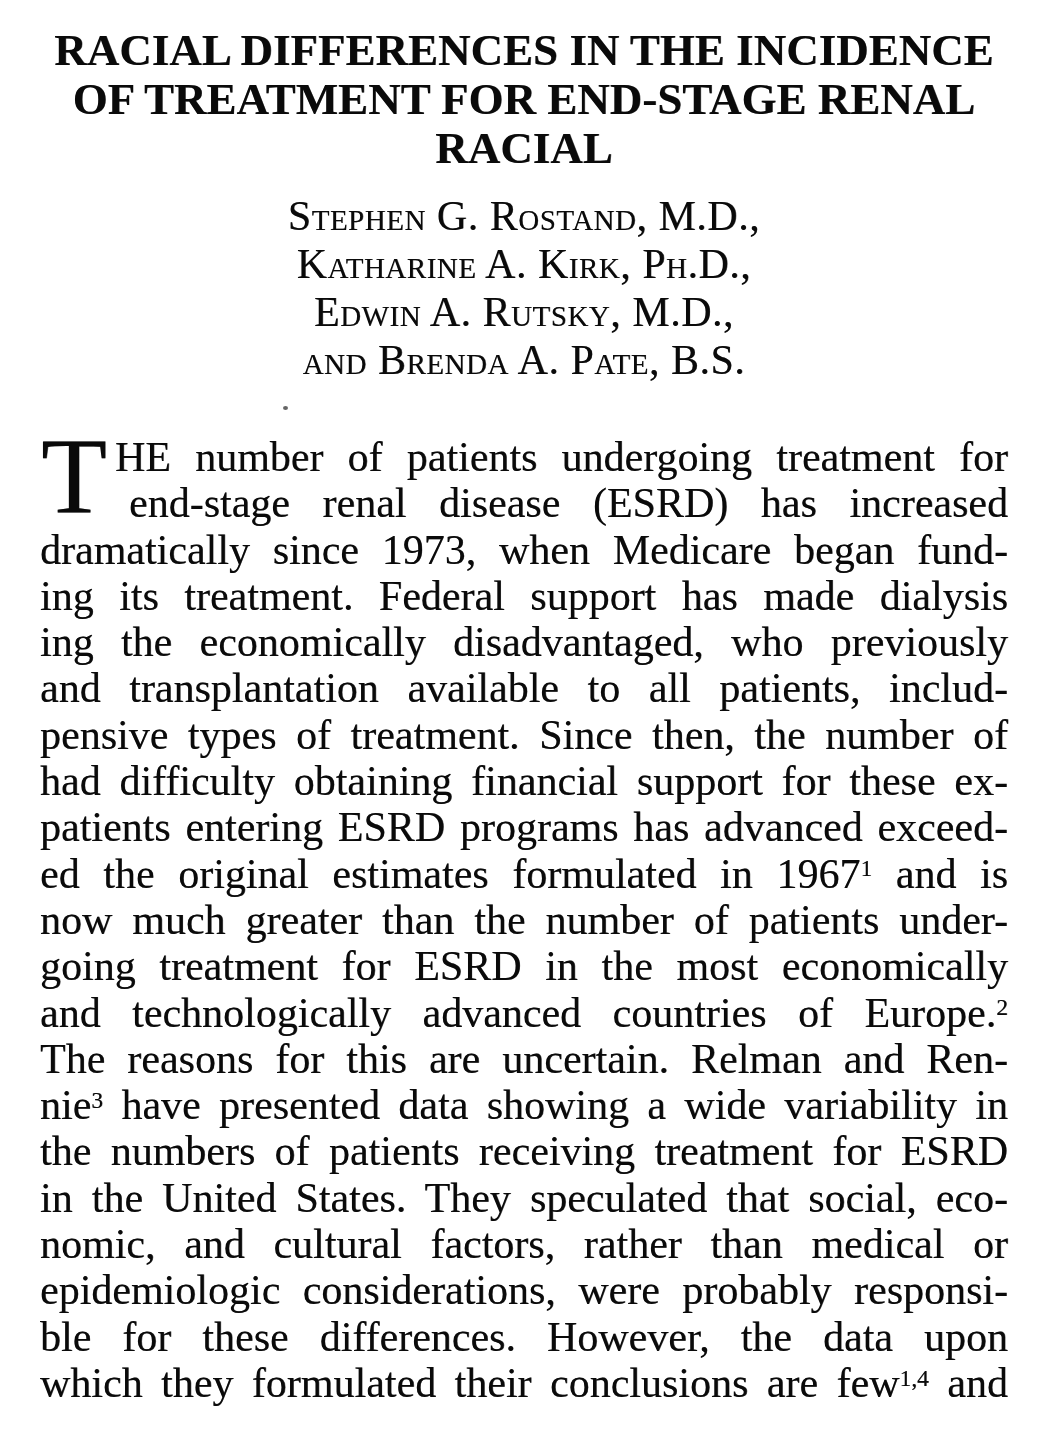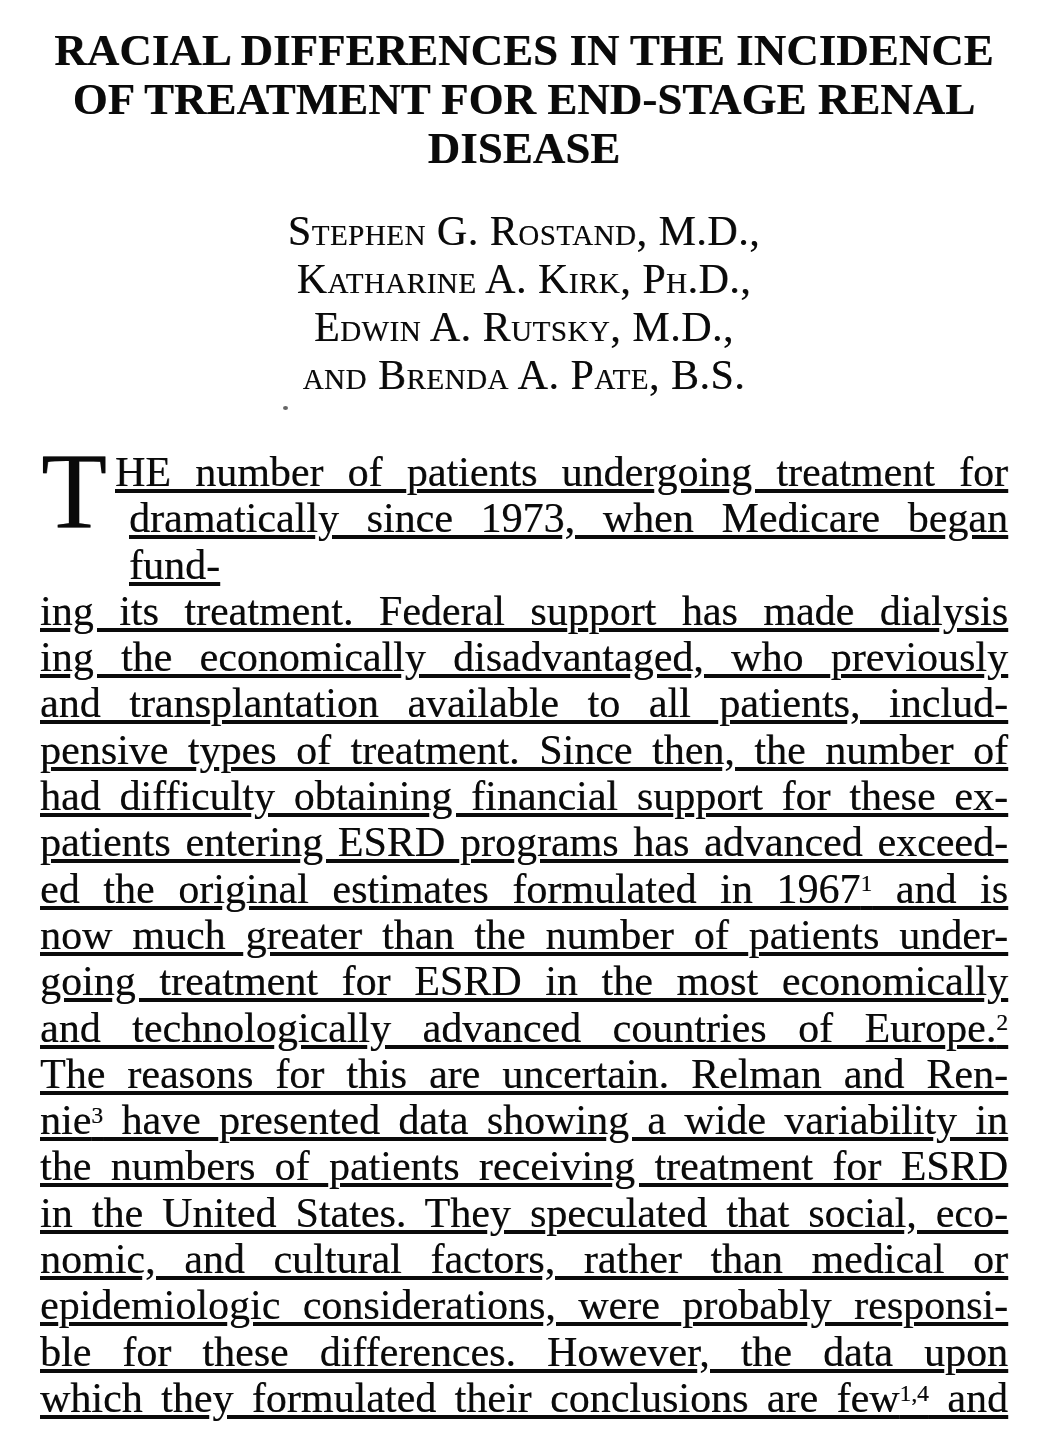--- a/index.html
+++ b/index.html
@@ -25,21 +25,21 @@
   .title {
     padding-top: 26px;
     text-align: center;
     font-weight: 700;
     font-size: 45px;
     line-height: 49px;
     letter-spacing: 0px;
   }
   
   .authors {
-    margin-top: 34px;
+    margin-top: 19px;
     text-align: center;
     font-variant: small-caps;
     font-size: 42px;
     line-height: 48px;
     letter-spacing: 0.5px;
   }
   
   .scan-dot {
     position: absolute;
     left: 283px;
@@ -63,21 +63,20 @@
     top: -12px;
     font-size: 108px;
     line-height: 1;
     font-weight: 400;
   }
   .line {
     text-align: justify;
     text-align-last: justify;
     text-justify: inter-word;
     white-space: normal;
-    text-decoration: underline;
   }
   .line:nth-child(1) { padding-left: 75px; }
   .line:nth-child(2) { padding-left: 89px; }
   .line sup {
     font-size: 0.56em;
     line-height: 0;
     vertical-align: baseline;
     position: relative;
     top: -0.48em;
     letter-spacing: 0;
@@ -85,36 +84,37 @@
 </style>
 </head>
 <body>
 
 <div class="page">
   <div class="content">
 
     <div class="title">
       <div class="title-line">RACIAL DIFFERENCES IN THE INCIDENCE</div>
       <div class="title-line">OF TREATMENT FOR END-STAGE RENAL</div>
-      <div class="title-line">DISEASE</div>
+      <div class="title-line">RACIAL</div>
     </div>
 
     <div class="authors">
       <div class="author">Stephen G. Rostand, M.D.,</div>
       <div class="author">Katharine A. Kirk, Ph.D.,</div>
       <div class="author">Edwin A. Rutsky, M.D.,</div>
       <div class="author">and Brenda A. Pate, B.S.</div>
     </div>
 
     <div class="scan-dot"></div>
 
     <div class="body-block">
       <span class="dropcap">T</span>
       <div class="lines">
           <div class="line">HE number of patients undergoing treatment for</div>
+          <div class="line">end-stage renal disease (ESRD) has increased</div>
           <div class="line">dramatically since 1973, when Medicare began fund-</div>
           <div class="line">ing its treatment. Federal support has made dialysis</div>
           <div class="line">ing the economically disadvantaged, who previously</div>
           <div class="line">and transplantation available to all patients, includ-</div>
           <div class="line">pensive types of treatment. Since then, the number of</div>
           <div class="line">had difficulty obtaining financial support for these ex-</div>
           <div class="line">patients entering ESRD programs has advanced exceed-</div>
           <div class="line">ed the original estimates formulated in 1967<sup>1</sup> and is</div>
           <div class="line">now much greater than the number of patients under-</div>
           <div class="line">going treatment for ESRD in the most economically</div>

